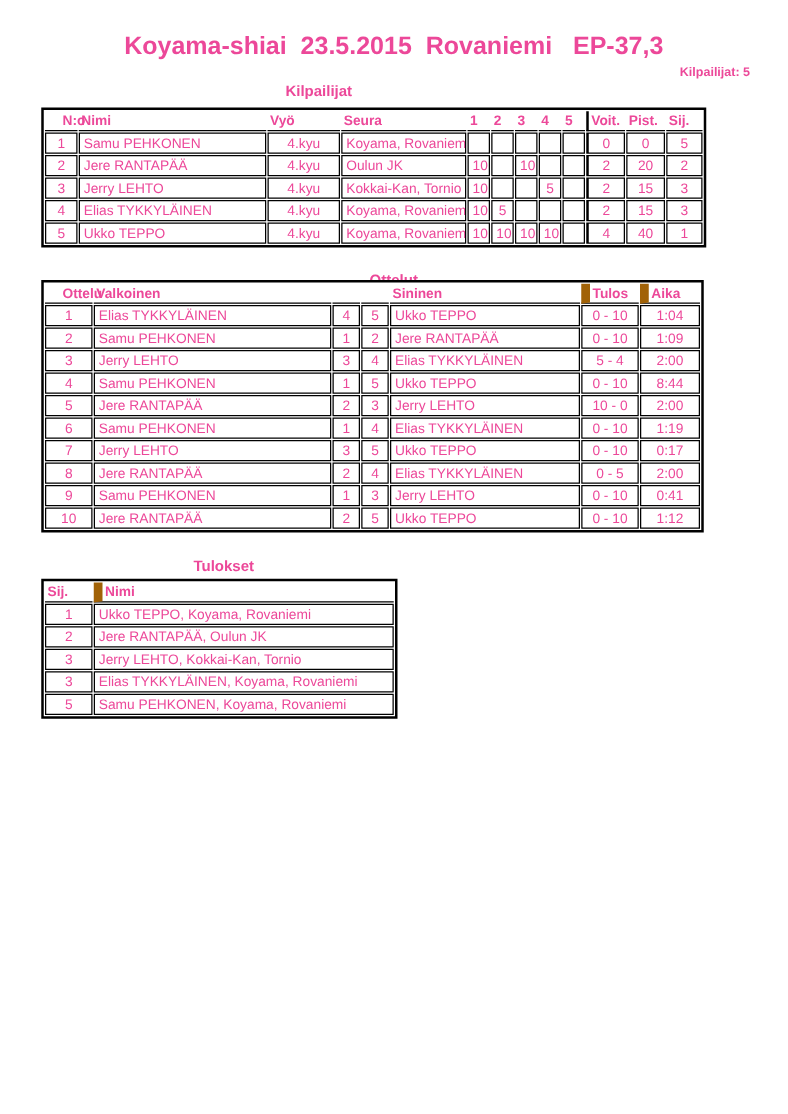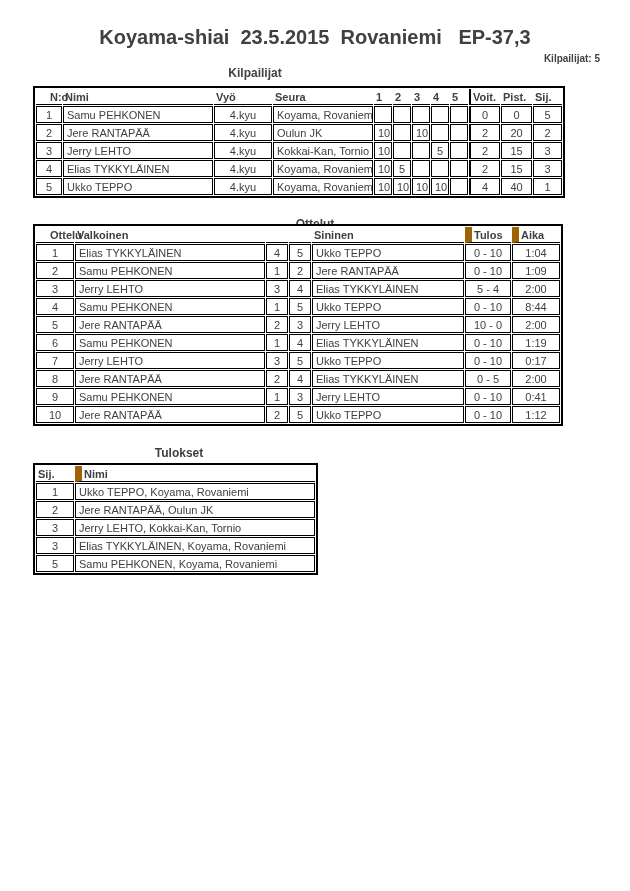--- a/index.html
+++ b/index.html
@@ -1,18 +1,18 @@
 <!DOCTYPE html>
 <html><head>
 <meta charset="utf-8">
 <style>
   html,body { margin:0; padding:0; background:#fff; }
   .page {
     position: relative; width: 630px; height: 891px; background: #ffffff;
-    font-family: "Liberation Sans", sans-serif; color: #404040; overflow: hidden;
+    font-family: "Liberation Sans", sans-serif; color: #ec4899; overflow: hidden;
   }
   .doc-title {
     position: absolute; top: 26px; left: 0; width: 100%;
     text-align: center; font-size: 20px; font-weight: bold; white-space: pre;
   }
   .competitors-count {
     position: absolute; top: 53px; right: 30px;
     font-size: 10px; font-weight: bold;
   }
   .section-title {

